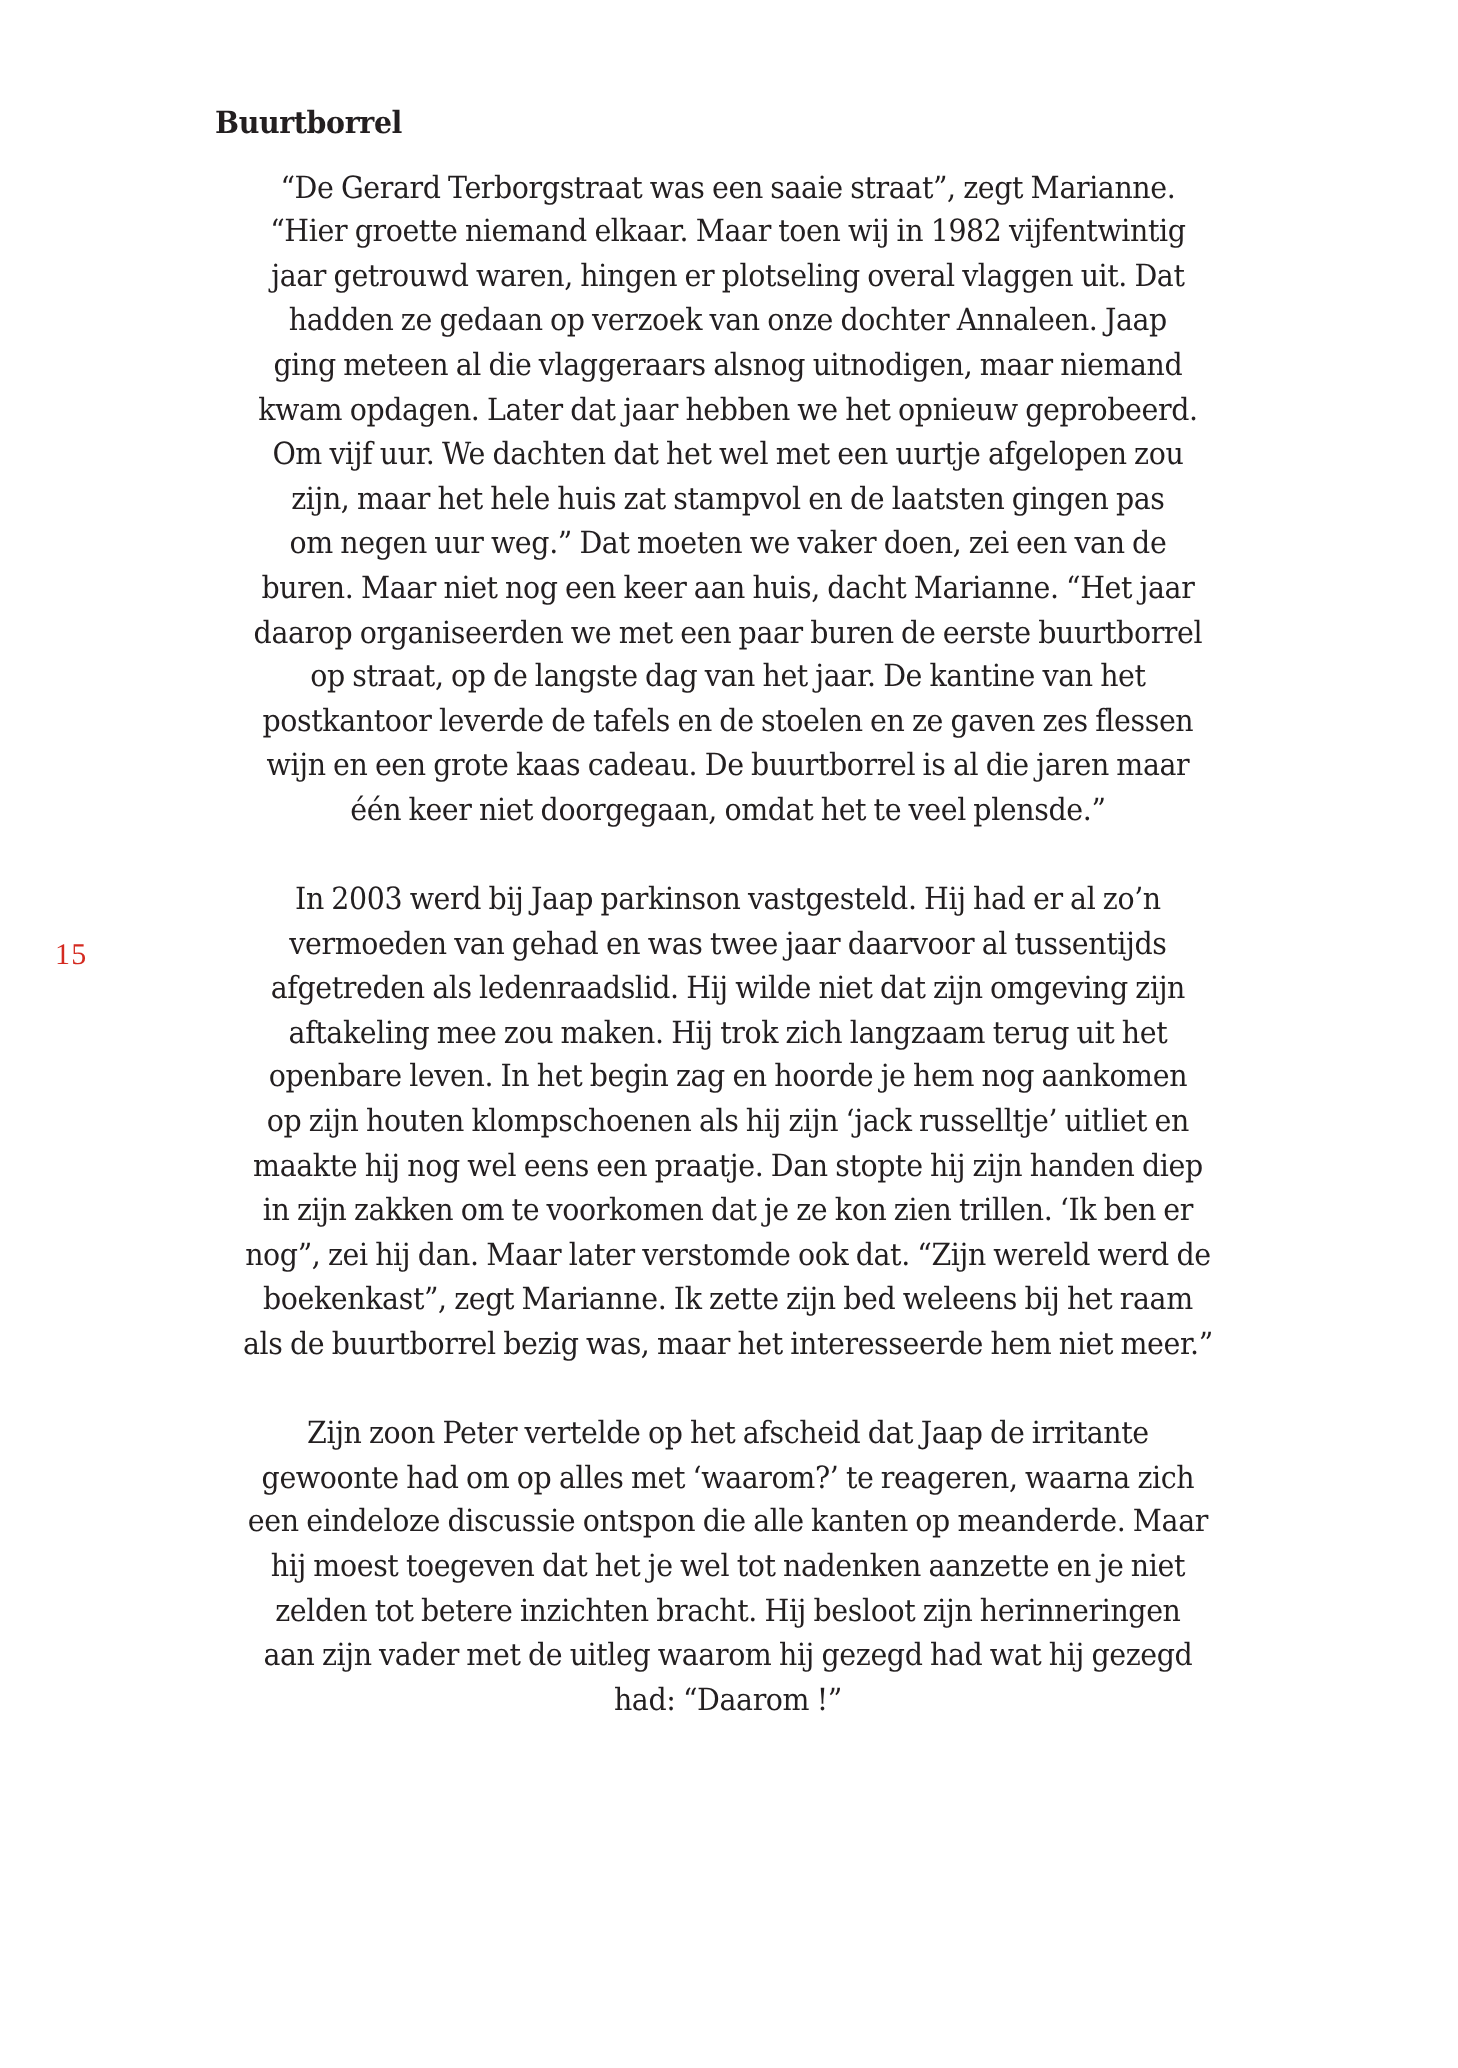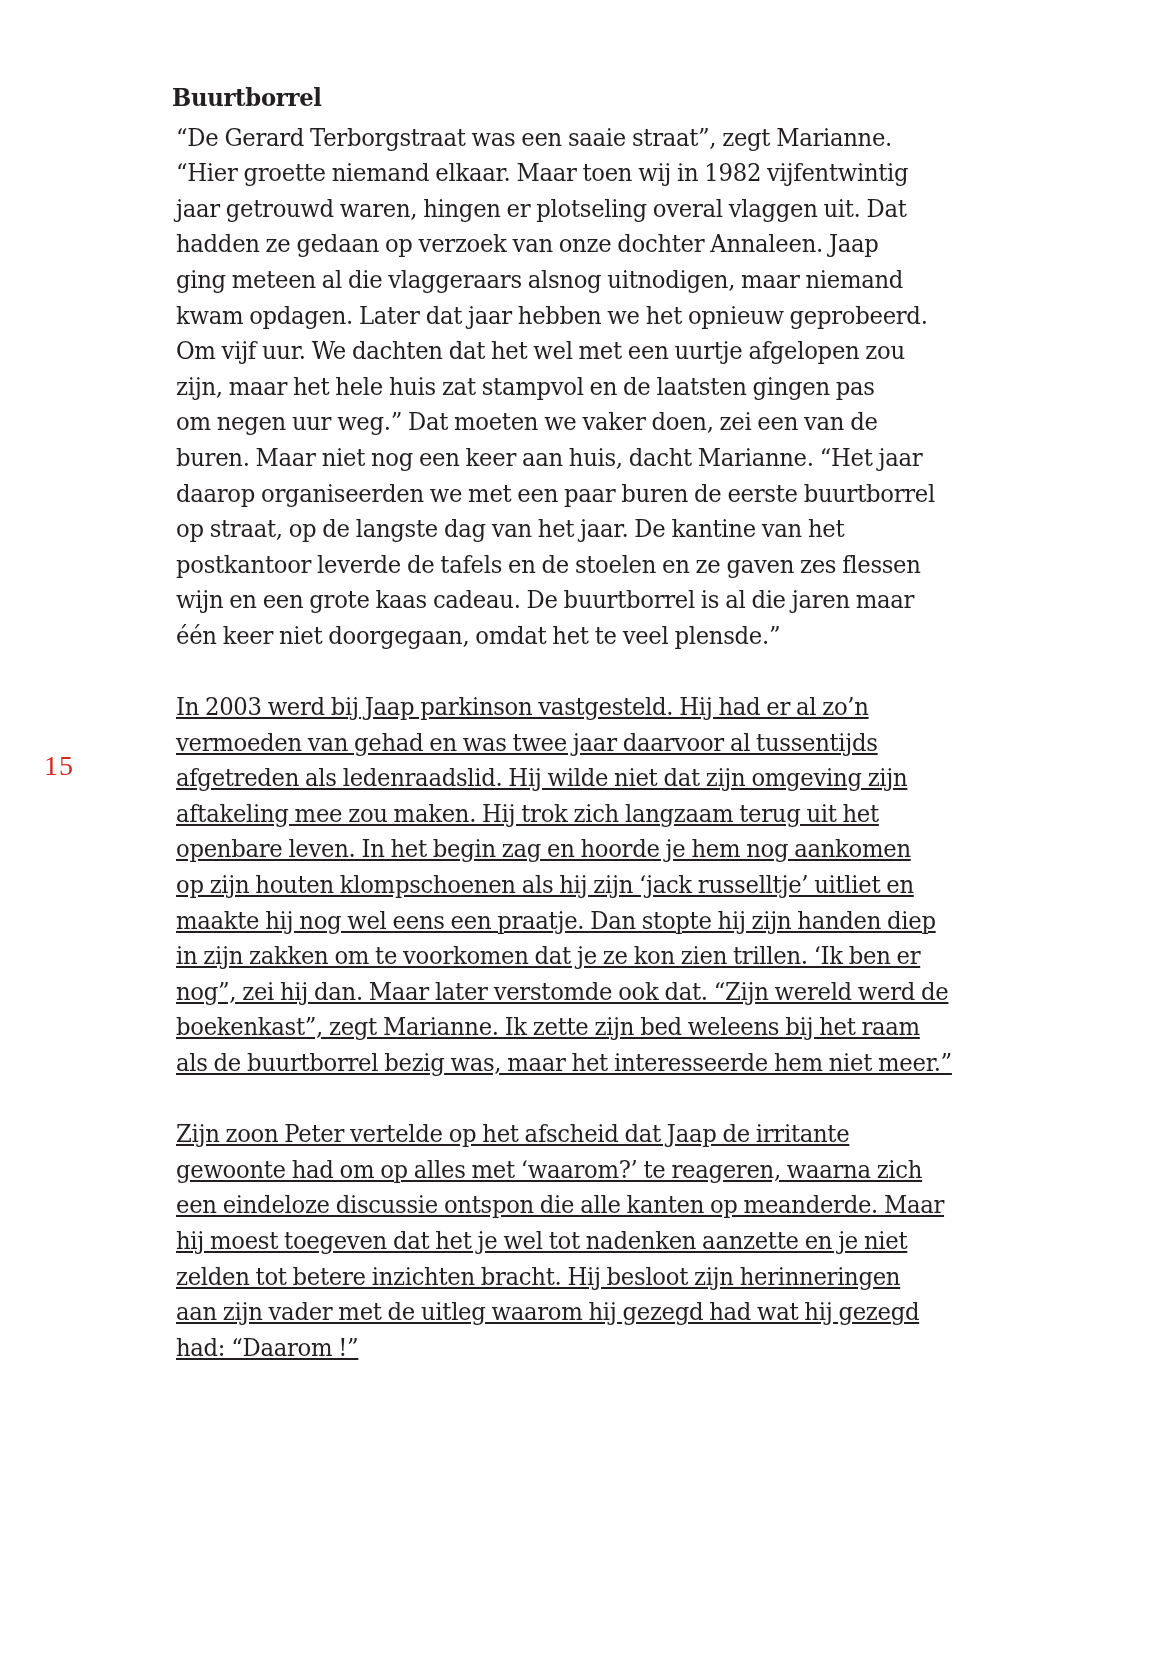--- a/index.html
+++ b/index.html
@@ -13,21 +13,21 @@
       position: relative;
       overflow: hidden;
       font-family: "DejaVu Serif", "Liberation Serif", serif;
       color: #231f20;
     }
     .page-number {
       position: absolute;
       left: 44px;
       top: 752px;
       font-family: "Liberation Serif", serif;
-      font-size: 28px;
+      font-size: 24px;
       color: #d42a20;
       letter-spacing: 1px;
       line-height: 1;
     }
     .text-column {
       position: absolute;
       left: 172px;
       top: 80px;
       width: 880px;
     }
@@ -38,25 +38,25 @@
       white-space: nowrap;
       letter-spacing: -0.35px;
       word-spacing: -1px;
       transform: scaleX(0.93);
       transform-origin: left center;
     }
     .heading {
       font-weight: bold;
     }
     .paragraph {
-      margin: 4px;
+      margin: 16px;
+      text-align: center;
     }
     .paragraph + .paragraph {
       margin-top: 35.6px;
-      text-decoration: underline;
     }
   </style>
 </head>
 <body>
 
 <div class="page-number">15</div>
 
 <div class="text-column">
   <div class="line heading">Buurtborrel</div>
   <div id="paragraphs">

